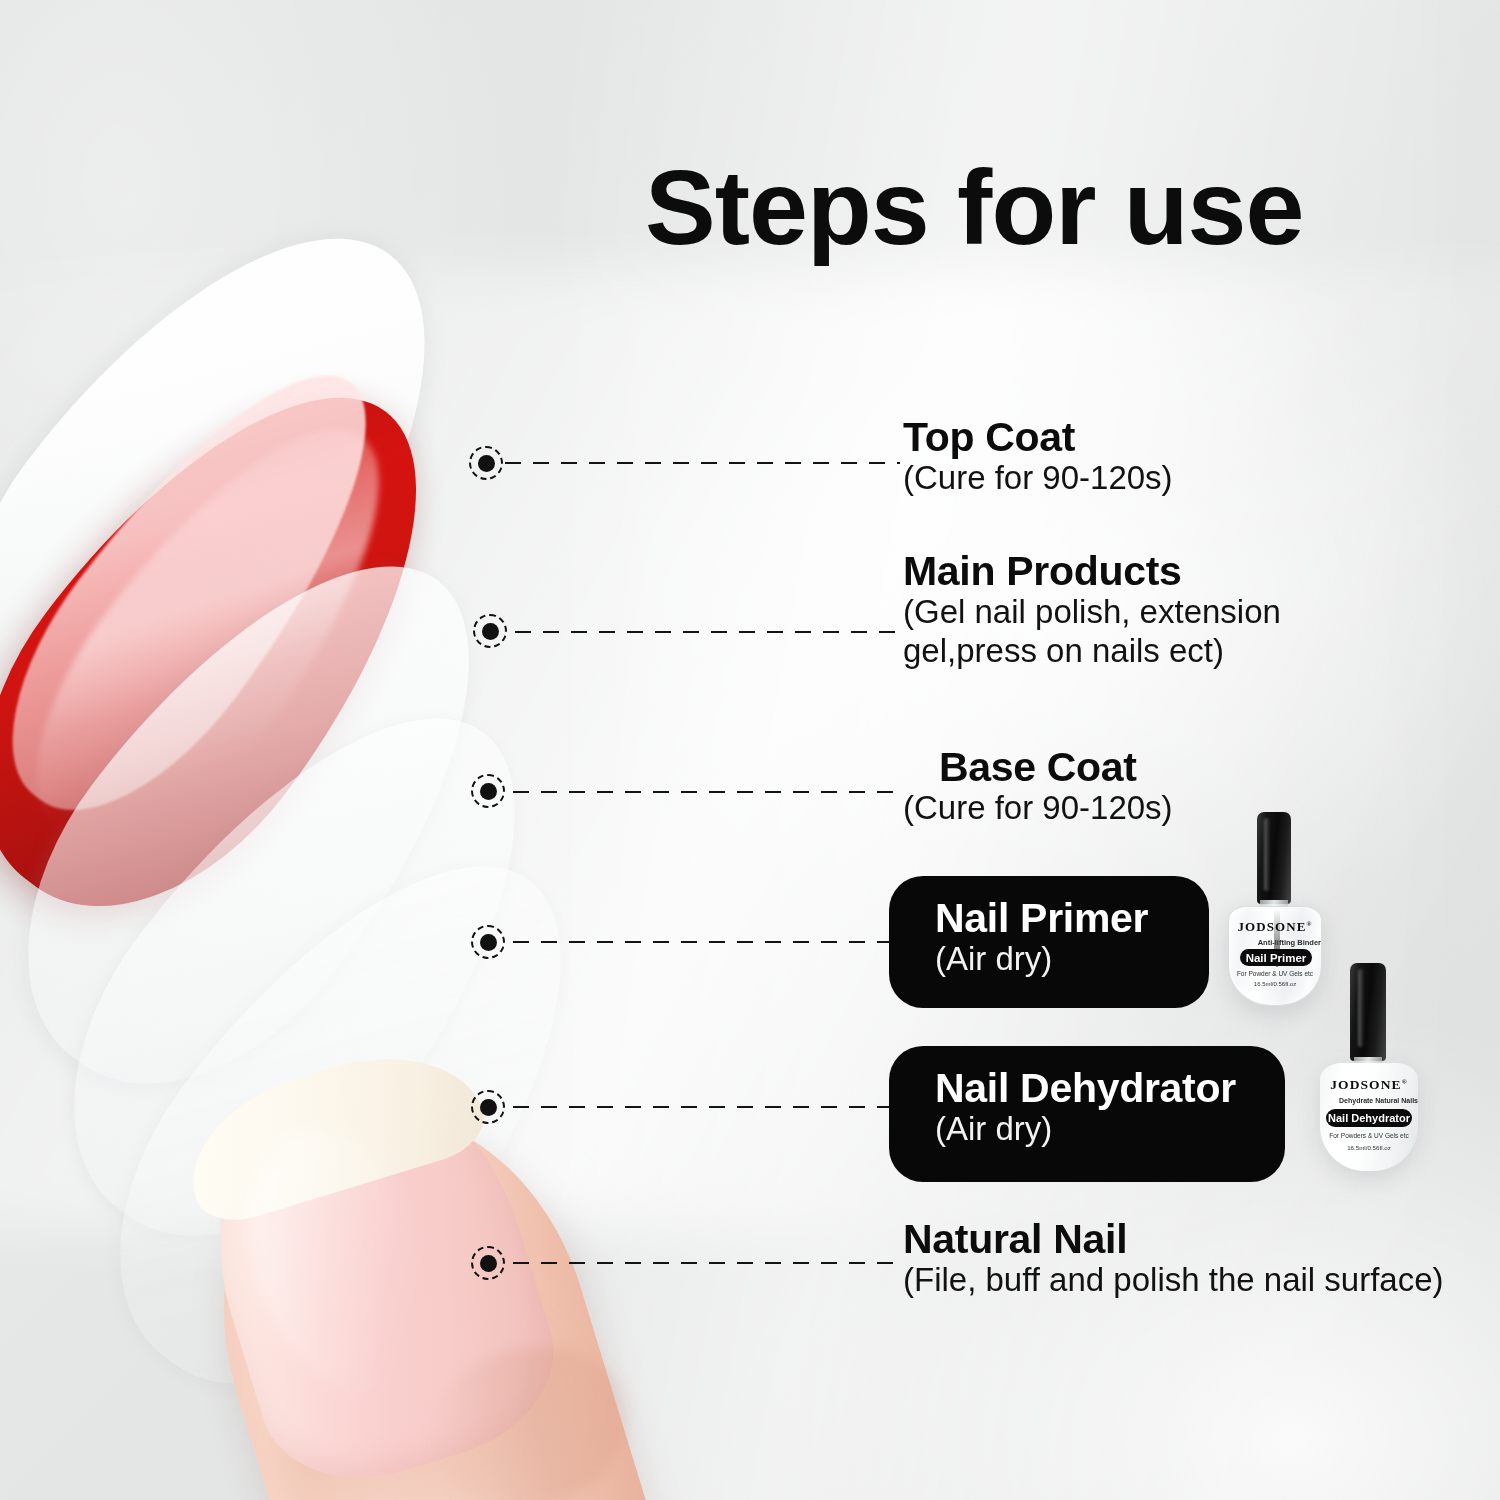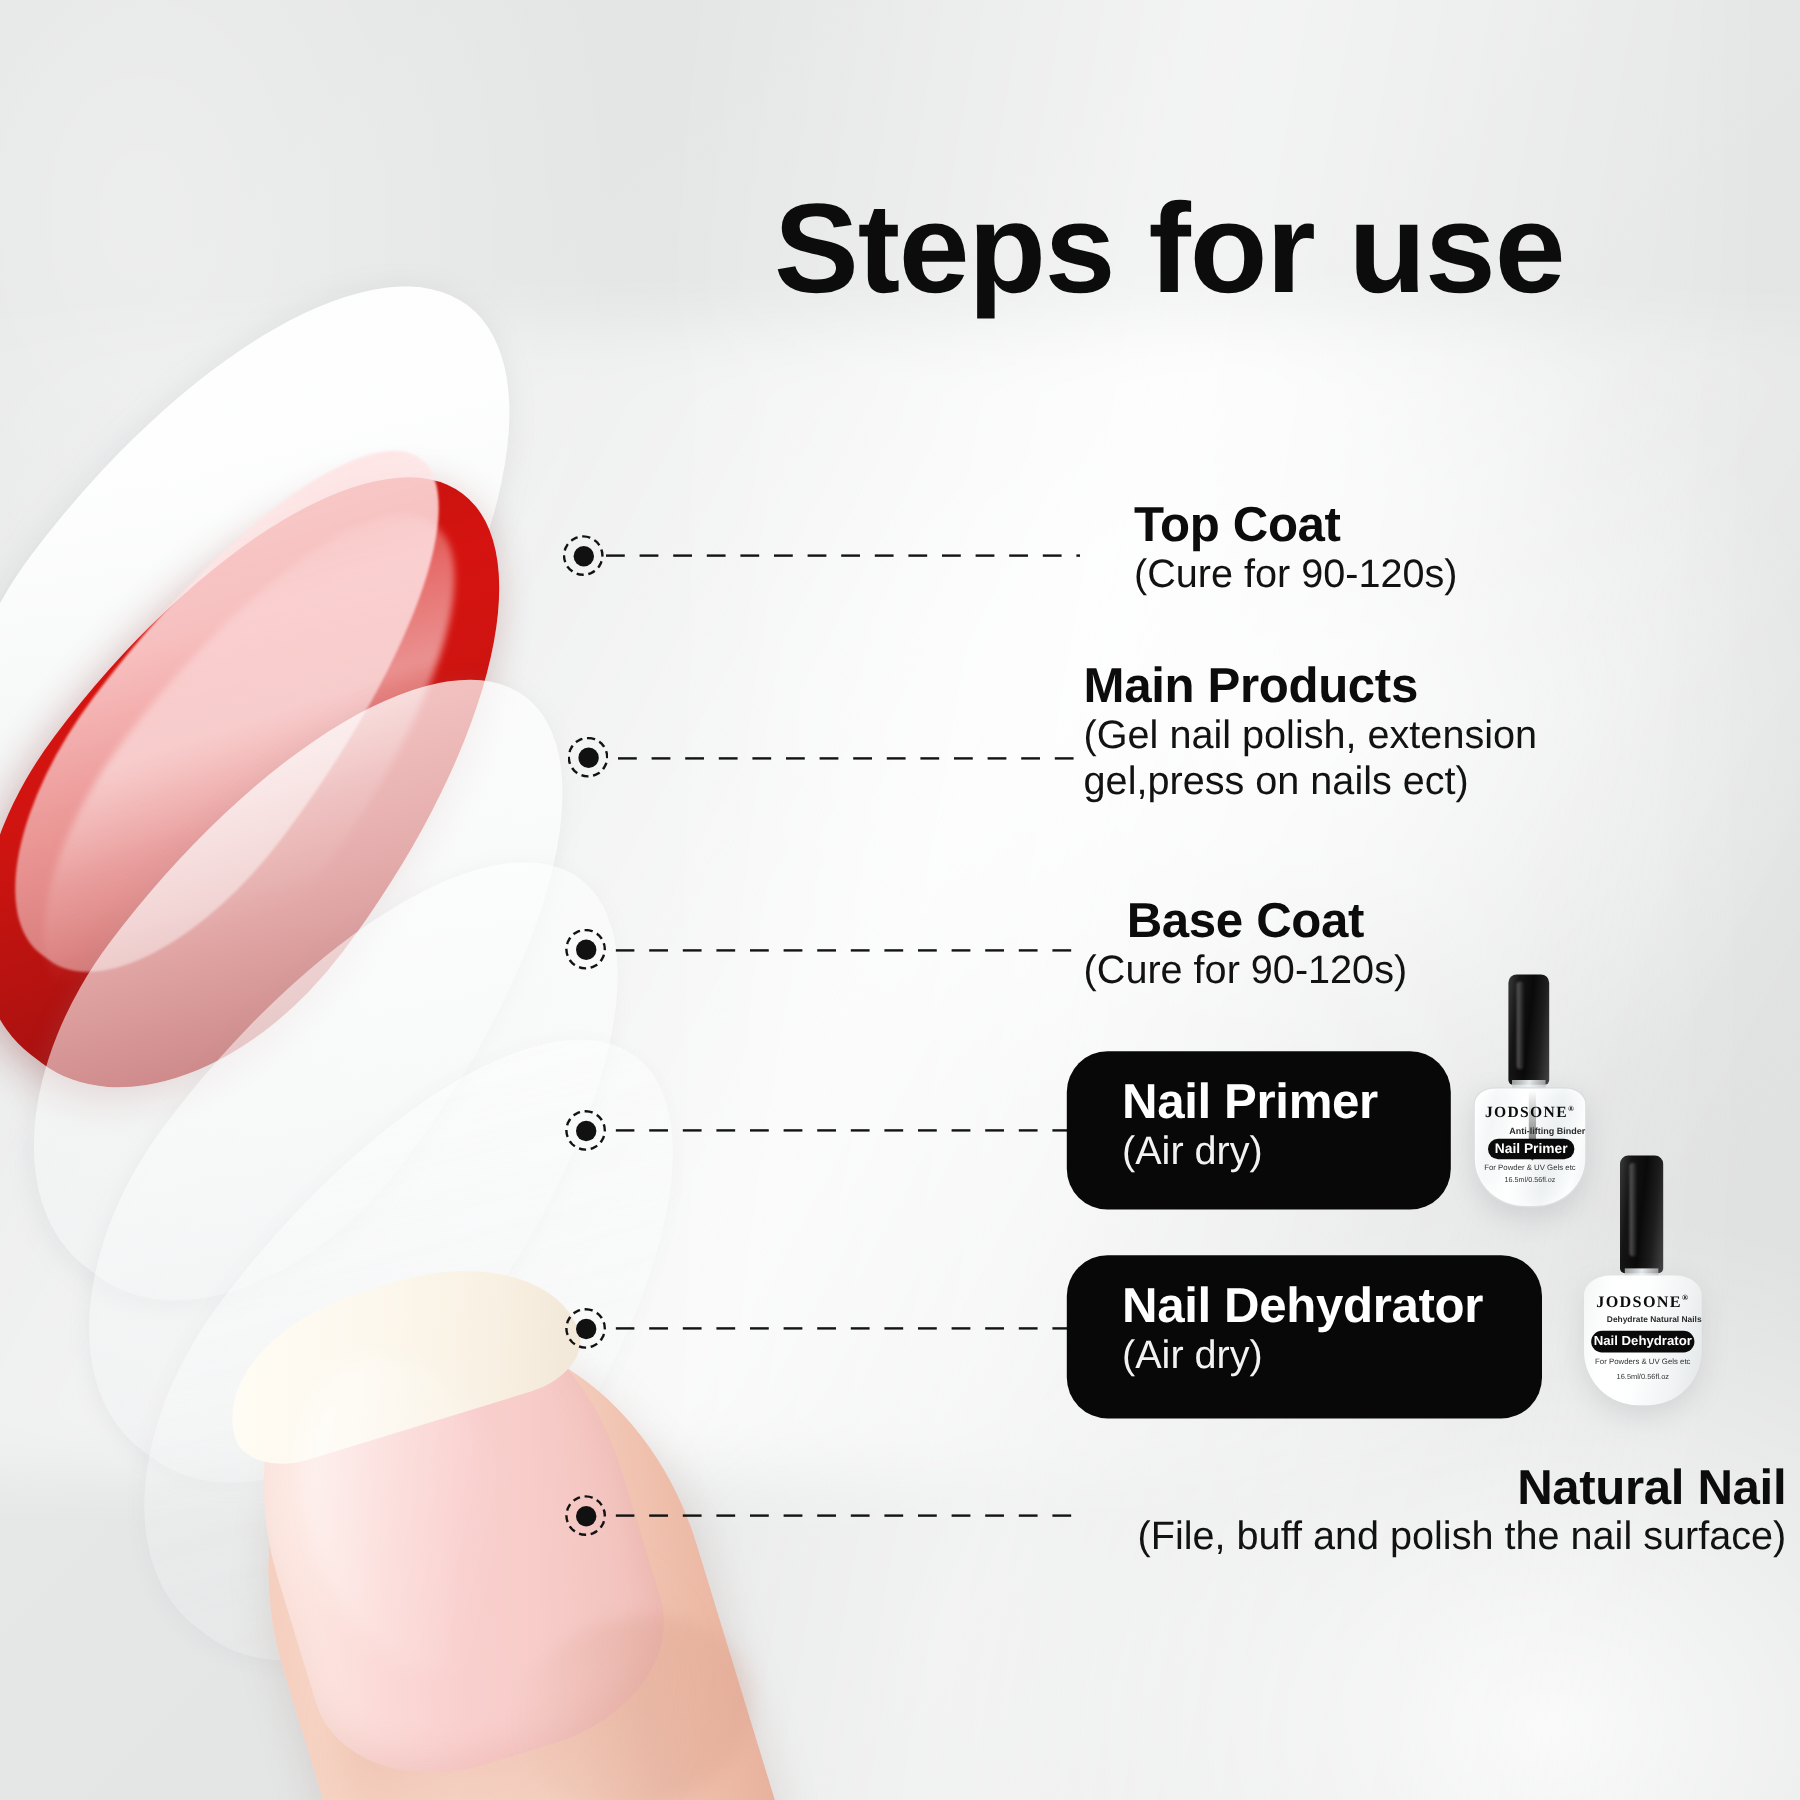--- a/index.html
+++ b/index.html
@@ -430,21 +430,21 @@
 
   <div class="connector" style="left:513px; top:941px; width:392px;"></div>
   <div class="marker" style="left:471px; top:925px;"></div>
 
   <div class="connector" style="left:513px; top:1106px; width:392px;"></div>
   <div class="marker" style="left:471px; top:1090px;"></div>
 
   <div class="connector" style="left:513px; top:1262px; width:390px;"></div>
   <div class="marker" style="left:471px; top:1246px;"></div>
 
-  <div class="callout" style="left:903px; top:415px;margin-left:42px;">
+  <div class="callout" style="left:903px; top:415px;">
     <div class="c-title">Top Coat</div>
     <div class="c-sub">(Cure for 90-120s)</div>
   </div>
 
   <div class="callout" style="left:903px; top:549px;">
     <div class="c-title">Main Products</div>
     <div class="c-sub">(Gel nail polish, extension</div>
     <div class="c-sub"> gel,press on nails ect)</div>
   </div>
 
@@ -456,21 +456,21 @@
   <div class="pill" style="left:889px; top:876px; width:320px; height:132px;">
     <div class="p-title">Nail Primer</div>
     <div class="p-sub">(Air dry)</div>
   </div>
 
   <div class="pill" style="left:889px; top:1046px; width:396px; height:136px;">
     <div class="p-title">Nail Dehydrator</div>
     <div class="p-sub">(Air dry)</div>
   </div>
 
-  <div class="callout" style="left:948px; top:1217px;text-align:right;">
+  <div class="callout" style="left:903px; top:1217px;">
     <div class="c-title">Natural Nail</div>
     <div class="c-sub">(File, buff and polish the nail surface)</div>
   </div>
 
   <div class="bottle" style="left:1222px; top:812px; width:120px; height:200px;">
     <div class="cap" style="left:35px; top:0px; width:34px; height:92px;">
       <div class="cap-gloss"></div>
     </div>
     <div class="neck" style="left:38px; top:88px; width:28px; height:10px;"></div>
     <div class="body-clear" style="left:6px; top:94px; width:94px; height:100px;">

